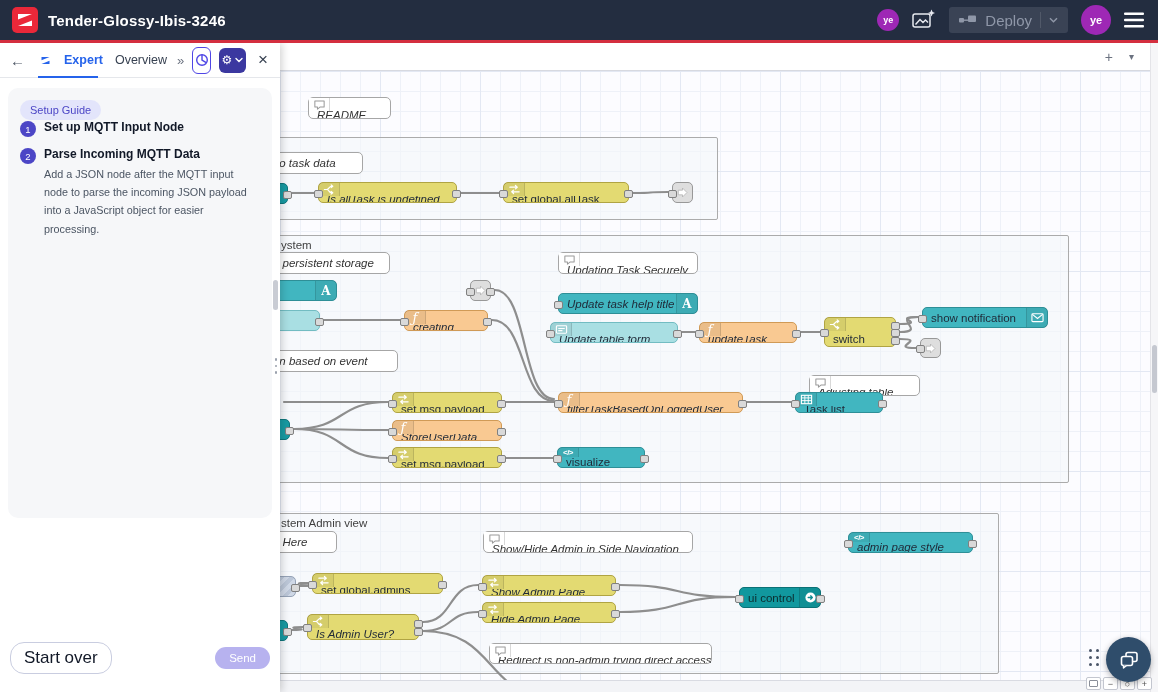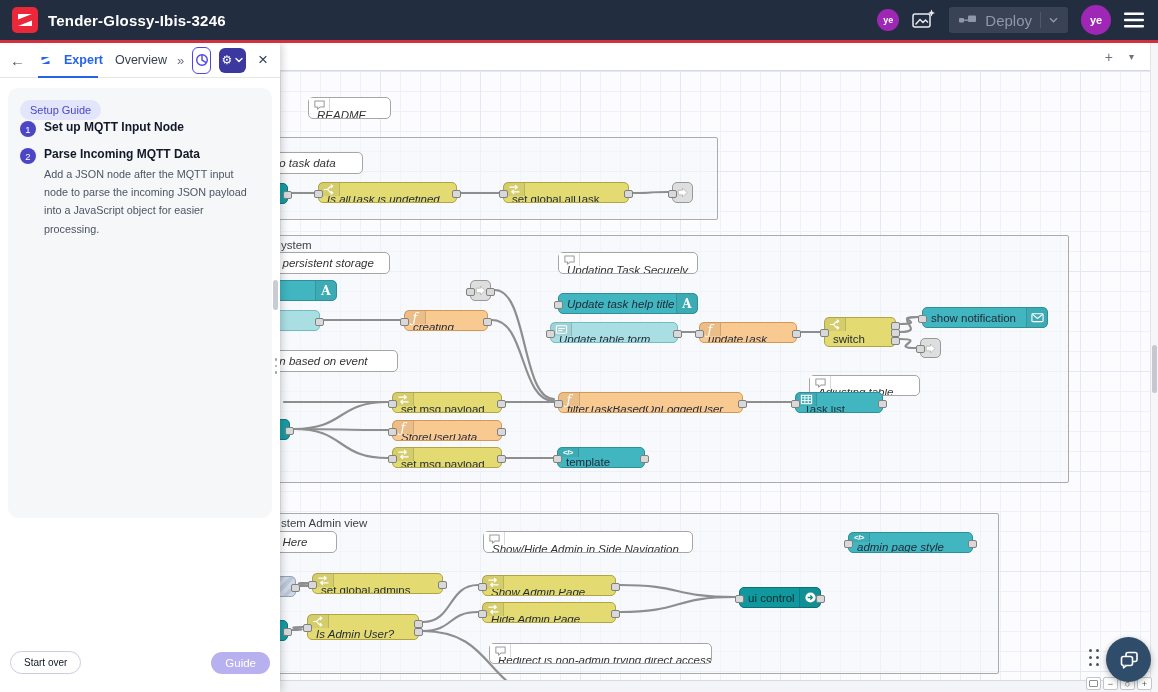--- a/index.html
+++ b/index.html
@@ -50,21 +50,21 @@
   .step-n{flex:none;width:16px;height:16px;border-radius:50%;background:#4c46c6;color:#fff;font-size:9.5px;
           display:flex;align-items:center;justify-content:center;margin-top:1px;}
   .step-t{font-size:12px;font-weight:bold;color:#111827;margin-bottom:3px;}
   .step-b{font-size:10.8px;color:#4b5563;line-height:1.5;}
   #sb-scroll-thumb{position:absolute;right:2px;top:202px;width:5px;height:30px;border-radius:3px;background:#c9ccd4;}
   #sb-resize-dots{position:absolute;right:3px;top:280px;display:flex;flex-direction:column;gap:4px;cursor:ew-resize;}
   #sb-resize-dots i{width:2.5px;height:2.5px;border-radius:50%;background:#9aa1ad;}
 
   #sb-footer{flex:none;padding:8px 10px 10px 10px;}
   .sb-btn-row{display:flex;align-items:center;justify-content:space-between;margin-bottom:8px;}
-  .btn-start{background:#fff;border:1px solid #c9cde0;border-radius:14px;padding:5px 13px;font-size:10px;
+  .btn-start{background:#fff;border:1px solid #c9cde0;border-radius:14px;padding:5px 13px;font-size:17px;
              color:#111827;cursor:pointer;font-family:inherit;}
   .btn-send{background:#b7b2ef;border:none;border-radius:14px;padding:5px 14px;font-size:11.5px;color:#fff;
             cursor:default;font-family:inherit;}
   #sb-input{width:100%;height:54px;box-sizing:border-box;border:1px solid #d4d7e0;border-radius:8px;
             padding:8px 9px;font-size:11.5px;font-family:inherit;color:#374151;resize:none;outline:none;}
   #sb-input::placeholder{color:#9aa1af;}
 
   
   #canvas-root{position:absolute;inset:0;z-index:1;}
   #grid{position:absolute;left:280px;top:71px;width:870px;height:609px;background-color:#fcfcff;
@@ -364,21 +364,21 @@
             </svg>
           </div>
           <div class="nlabel">set msg.payload</div>
           <div class="port" style="left: -5px; top: 6.5px;"></div>
           <div class="port" style="right: -5px; top: 6.5px;"></div>
         </div>
         <div class="node teal" style="left: 557px; top: 447px; width: 88px; height: 21px;">
           <div class="nicon">
             <span class="codeic">&lt;/&gt;</span>
           </div>
-          <div class="nlabel">template</div>
+          <div class="nlabel">visualize</div>
           <div class="port" style="left: -5px; top: 6.5px;"></div>
           <div class="port" style="right: -5px; top: 6.5px;"></div>
         </div>
         <div class="node stub" style="left: 230px; top: 419px; width: 60px; height: 21px;">
           <div class="port" style="right: -5px; top: 6.5px;"></div>
         </div>
         <div class="node comment italic" style="left: 246px; top: 531px; width: 91px; height: 22px;">
           <div class="nlabel">mins Here</div>
         </div>
         <div class="node comment italic" style="left: 483px; top: 531px; width: 210px; height: 22px;">
@@ -564,21 +564,21 @@
       <div id="sb-resize-dots">
           <i></i>
           <i></i>
           <i></i>
         </div>
     </div>
 
     <div id="sb-footer">
       <div class="sb-btn-row">
         <button class="btn-start">Start over</button>
-        <button class="btn-send">Guide</button>
+        <button class="btn-send">Send</button>
       </div>
     </div>
   </div>
 
   <div id="navbar">
     <span style="display:flex;">
       <svg width="26" height="26" viewBox="0 0 26 26">
           <rect width="26" height="26" rx="5" fill="#ea2839"></rect>
           <polygon points="6,7 20,7 6,12.6" fill="#fff"></polygon>
           <polygon points="20,19 6,19 20,13.4" fill="#fff"></polygon>

